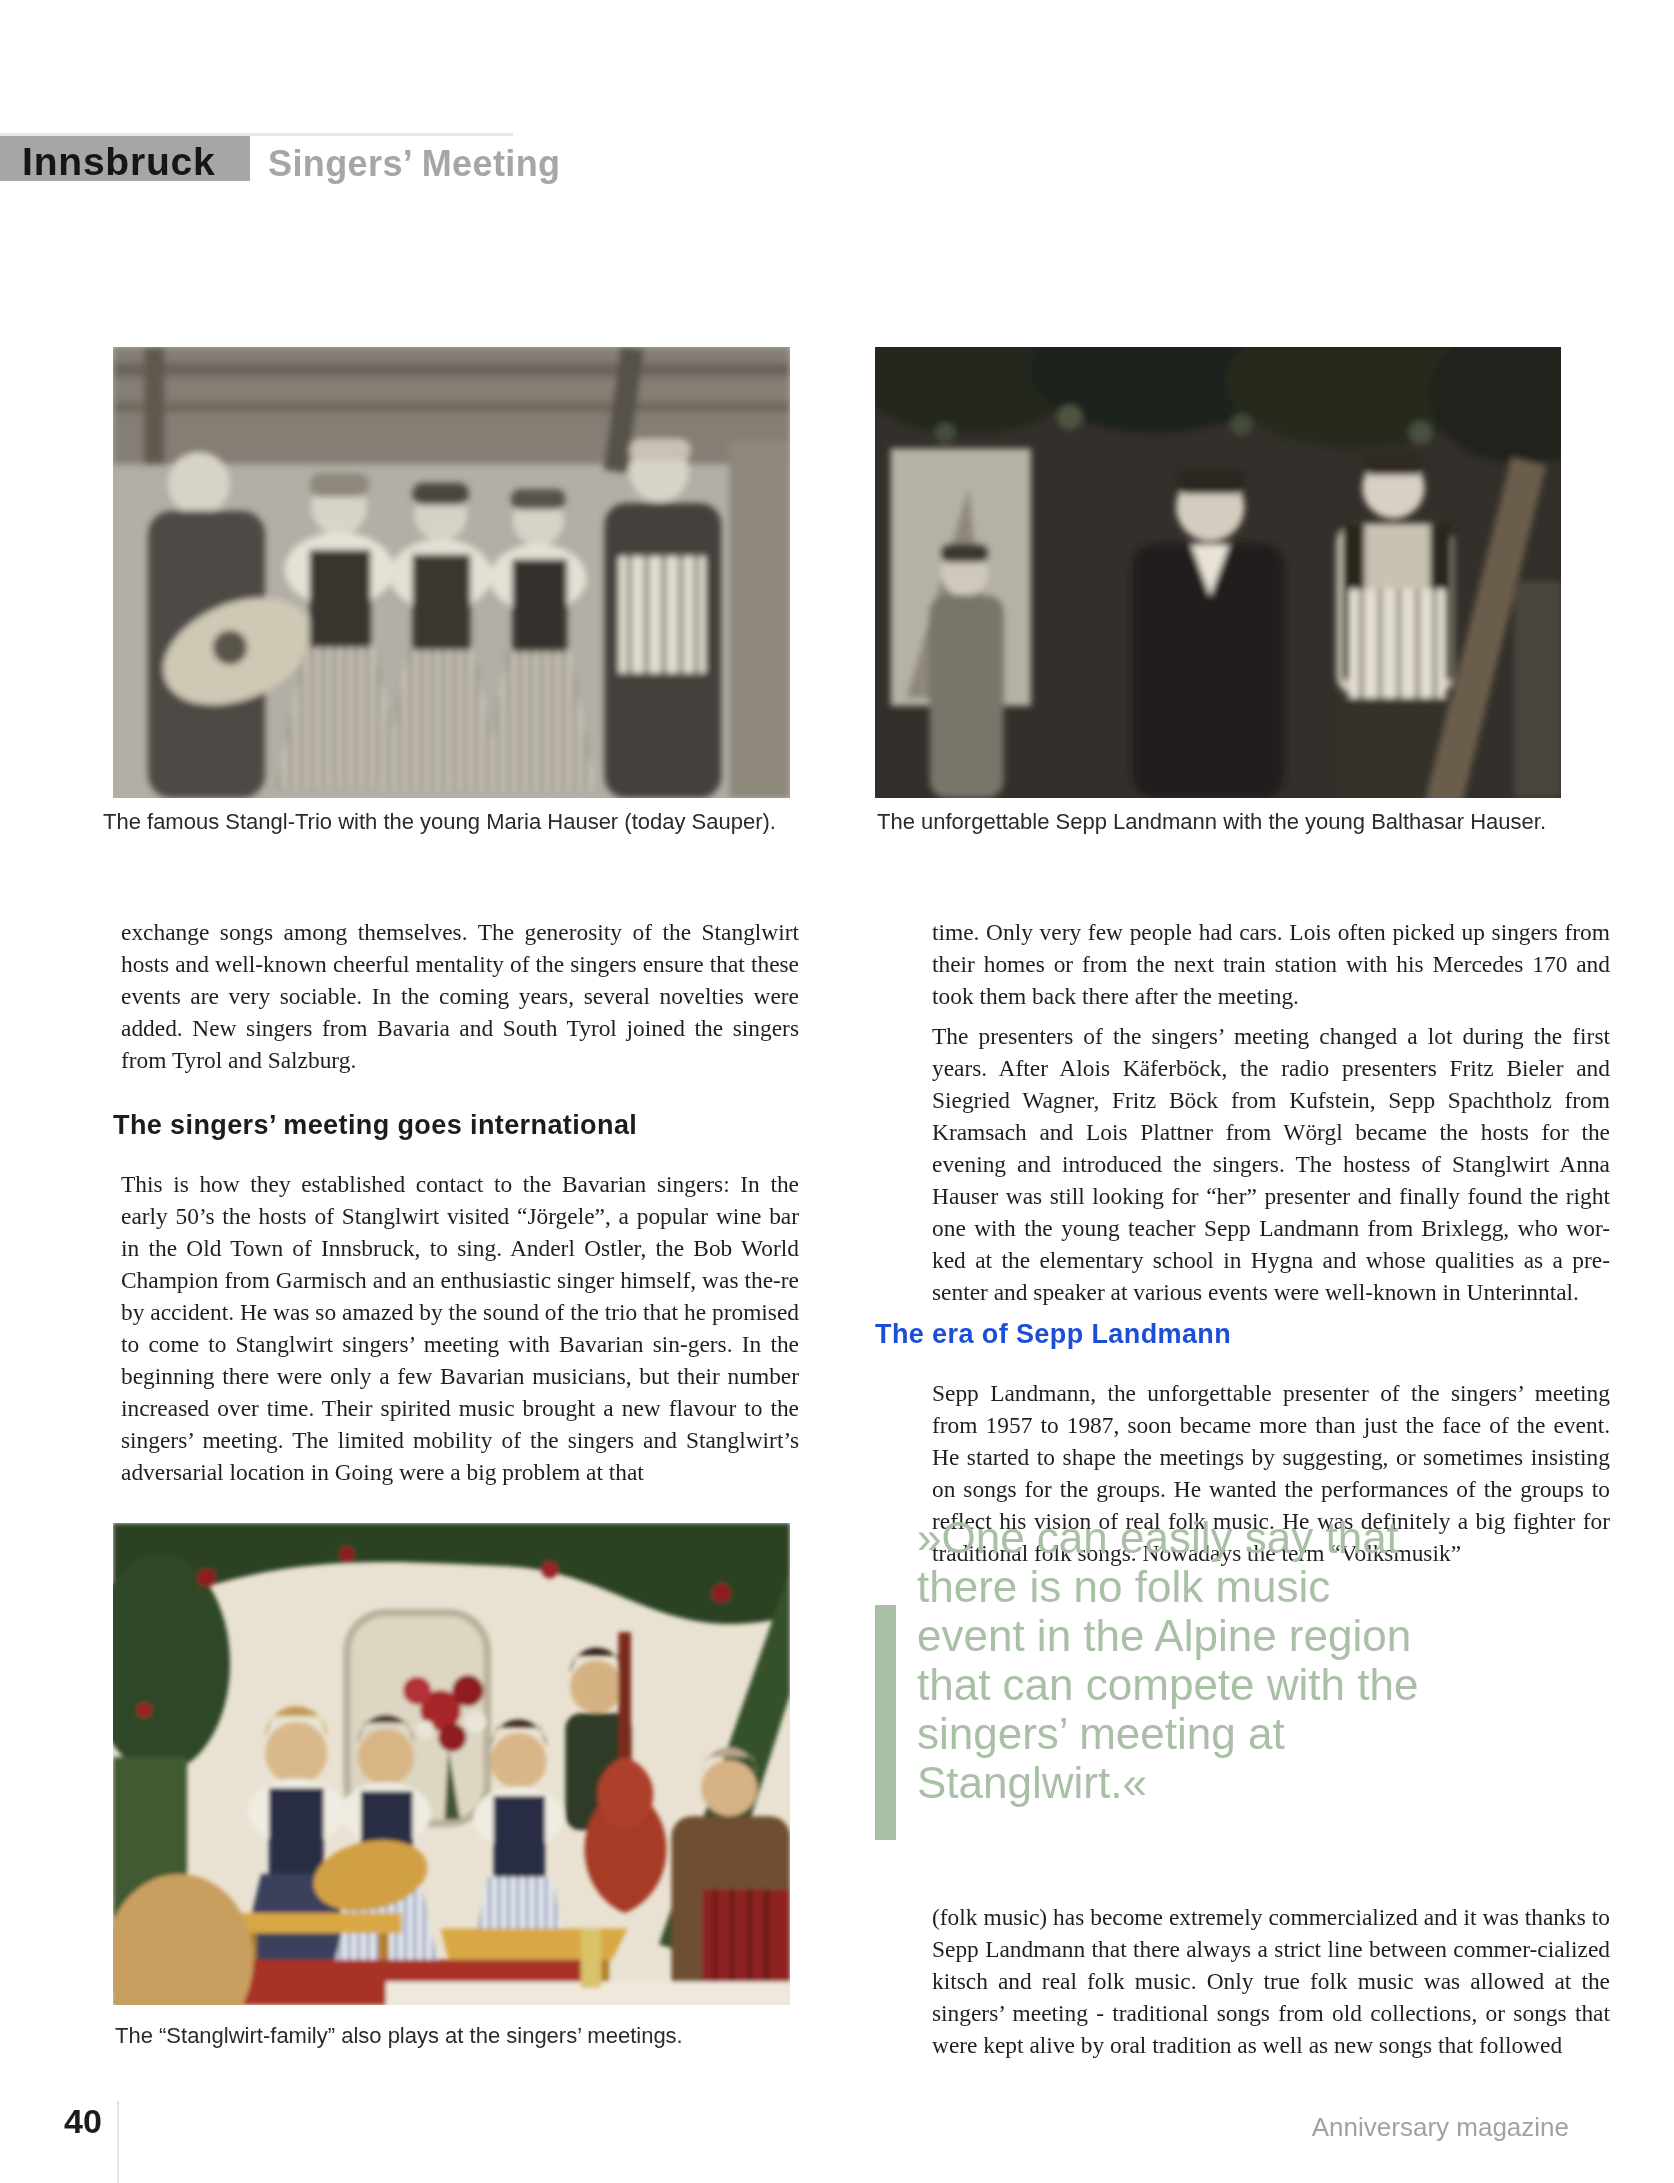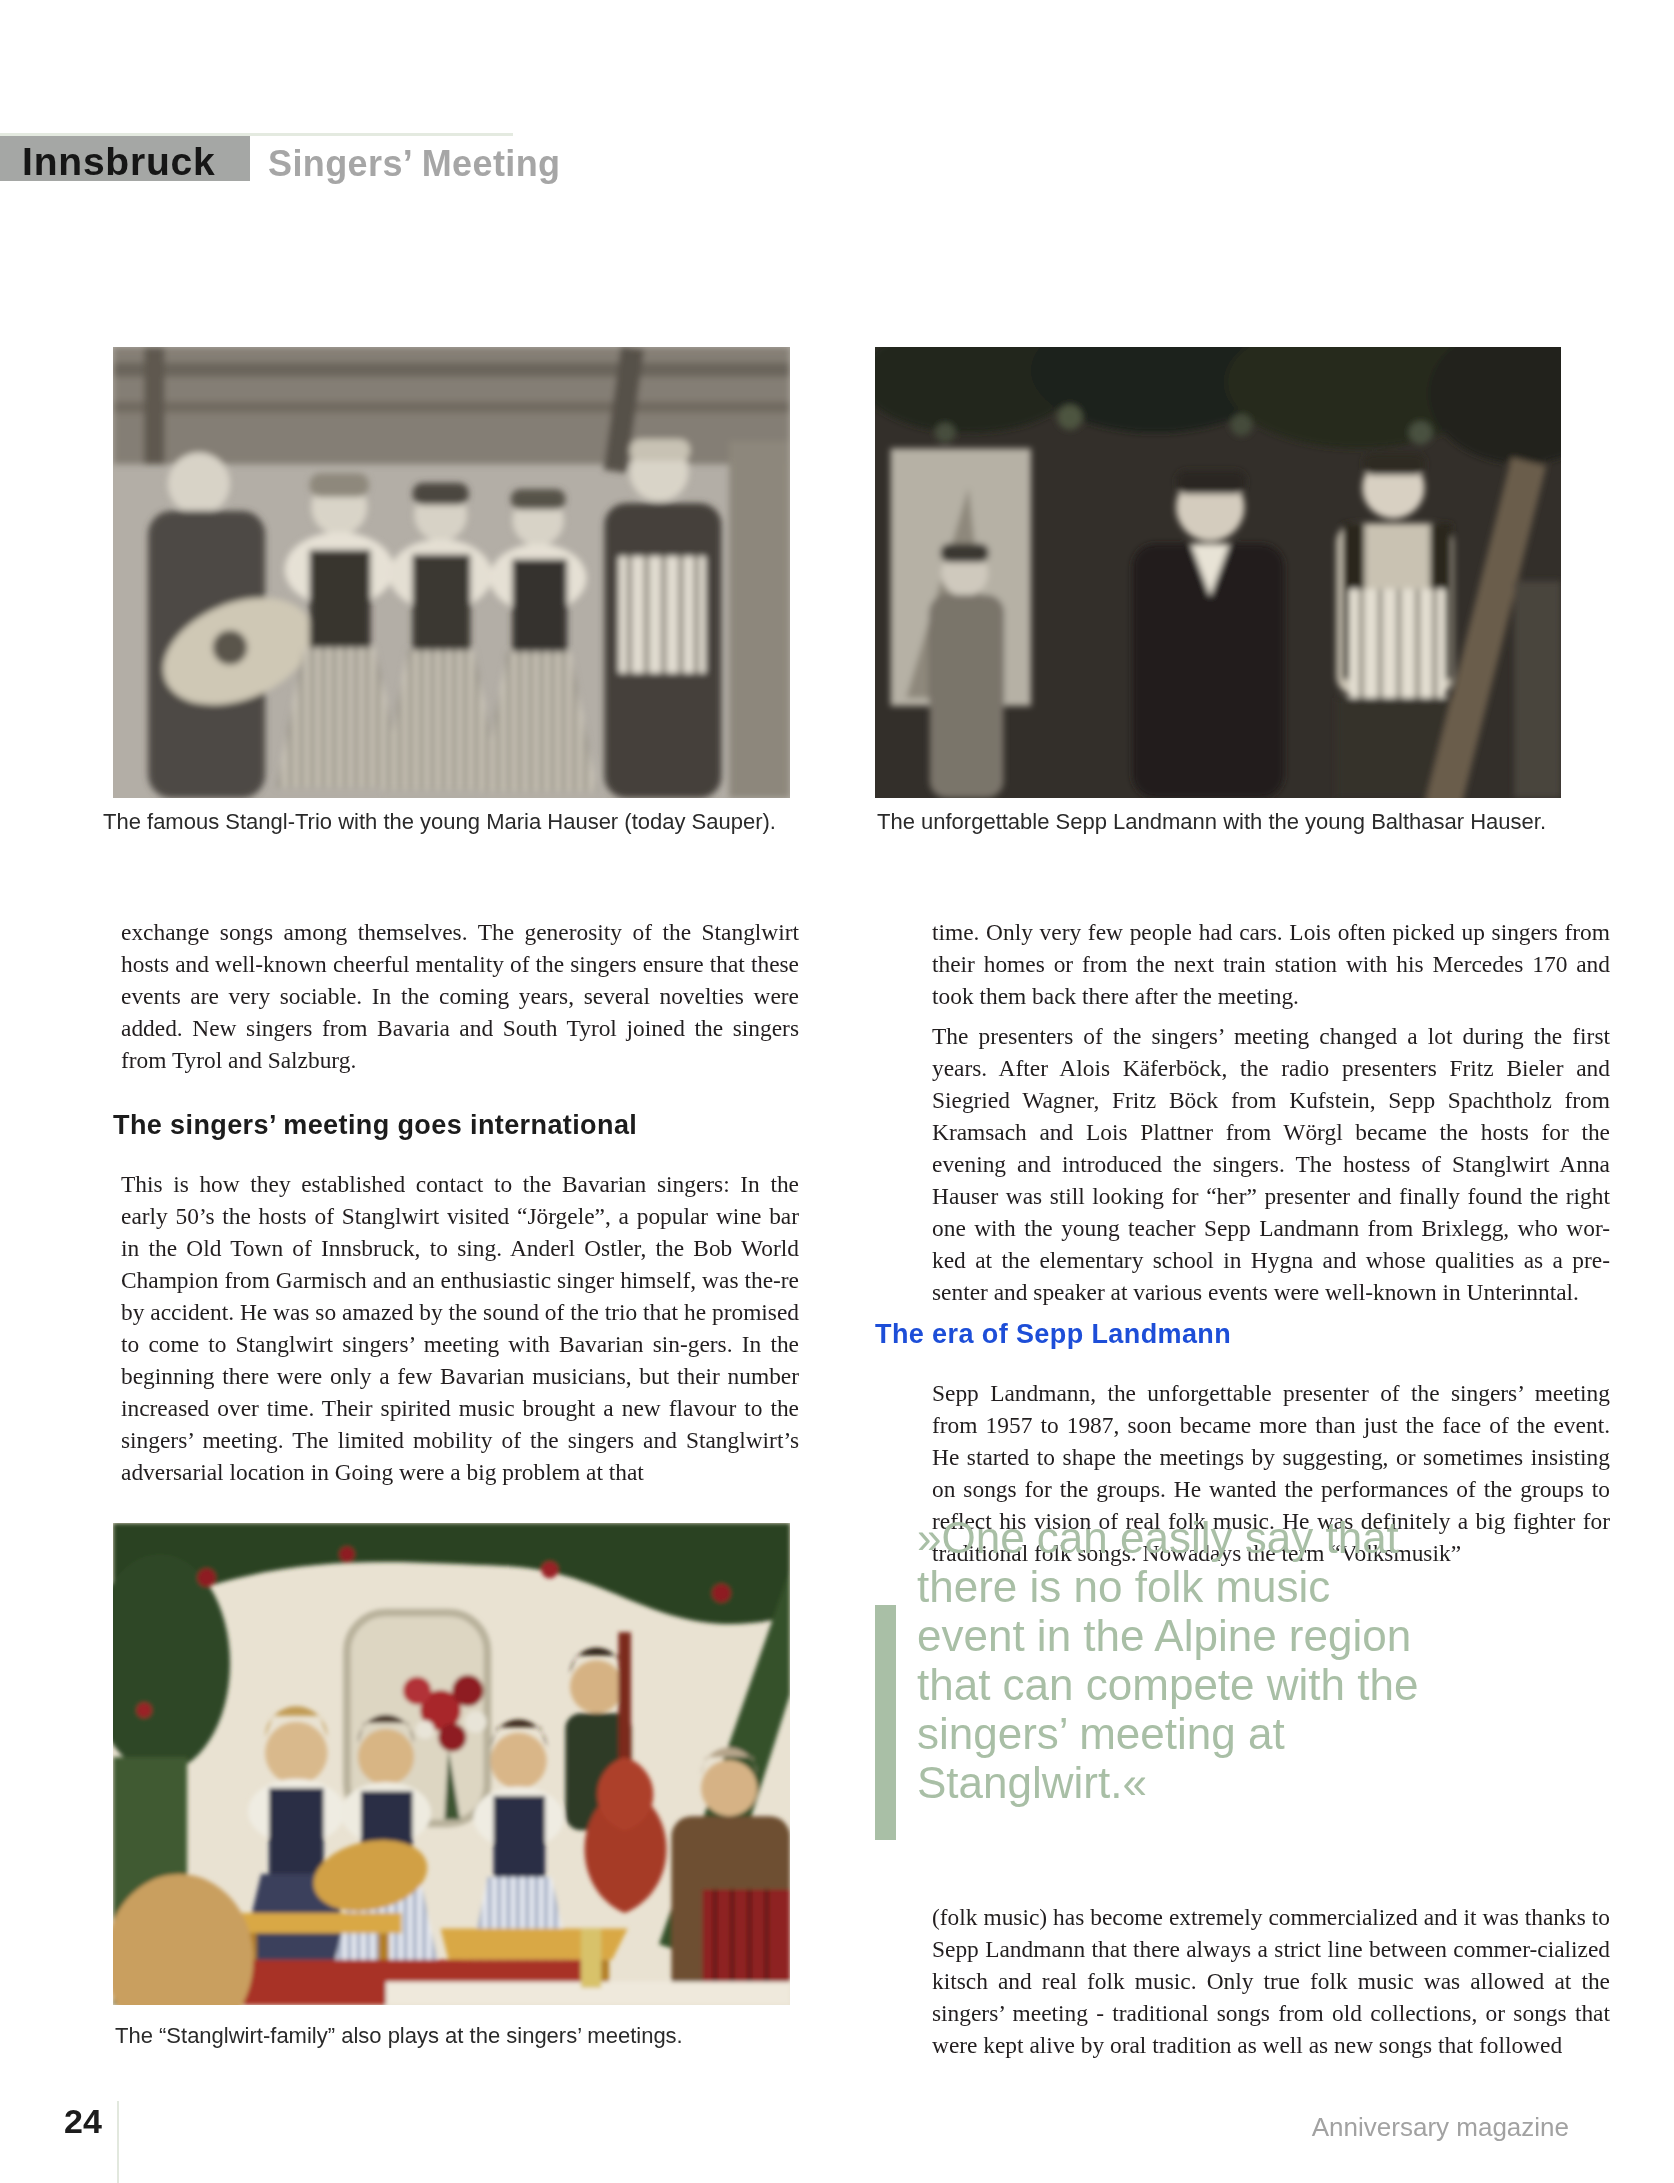--- a/index.html
+++ b/index.html
@@ -294,18 +294,18 @@
 
         <rect x="120" y="560" width="500" height="58" fill="#a83226"></rect>
         <ellipse cx="85" cy="560" rx="95" ry="110" fill="#c99f5e"></ellipse>
         <rect x="350" y="588" width="518" height="30" fill="#efe9dc"></rect>
         <rect x="600" y="520" width="26" height="76" fill="#d8c26a"></rect>
       </g>
     </svg>
   </figure>
   <figcaption class="caption caption-3">The “Stanglwirt-family” also plays at the singers’ meetings.</figcaption>
 
-  <div class="page-number">24</div>
+  <div class="page-number">40</div>
   <div class="footer-rule"></div>
   <div class="magazine-name">Anniversary magazine</div>
 
 </div>
 
 
 </body></html>

